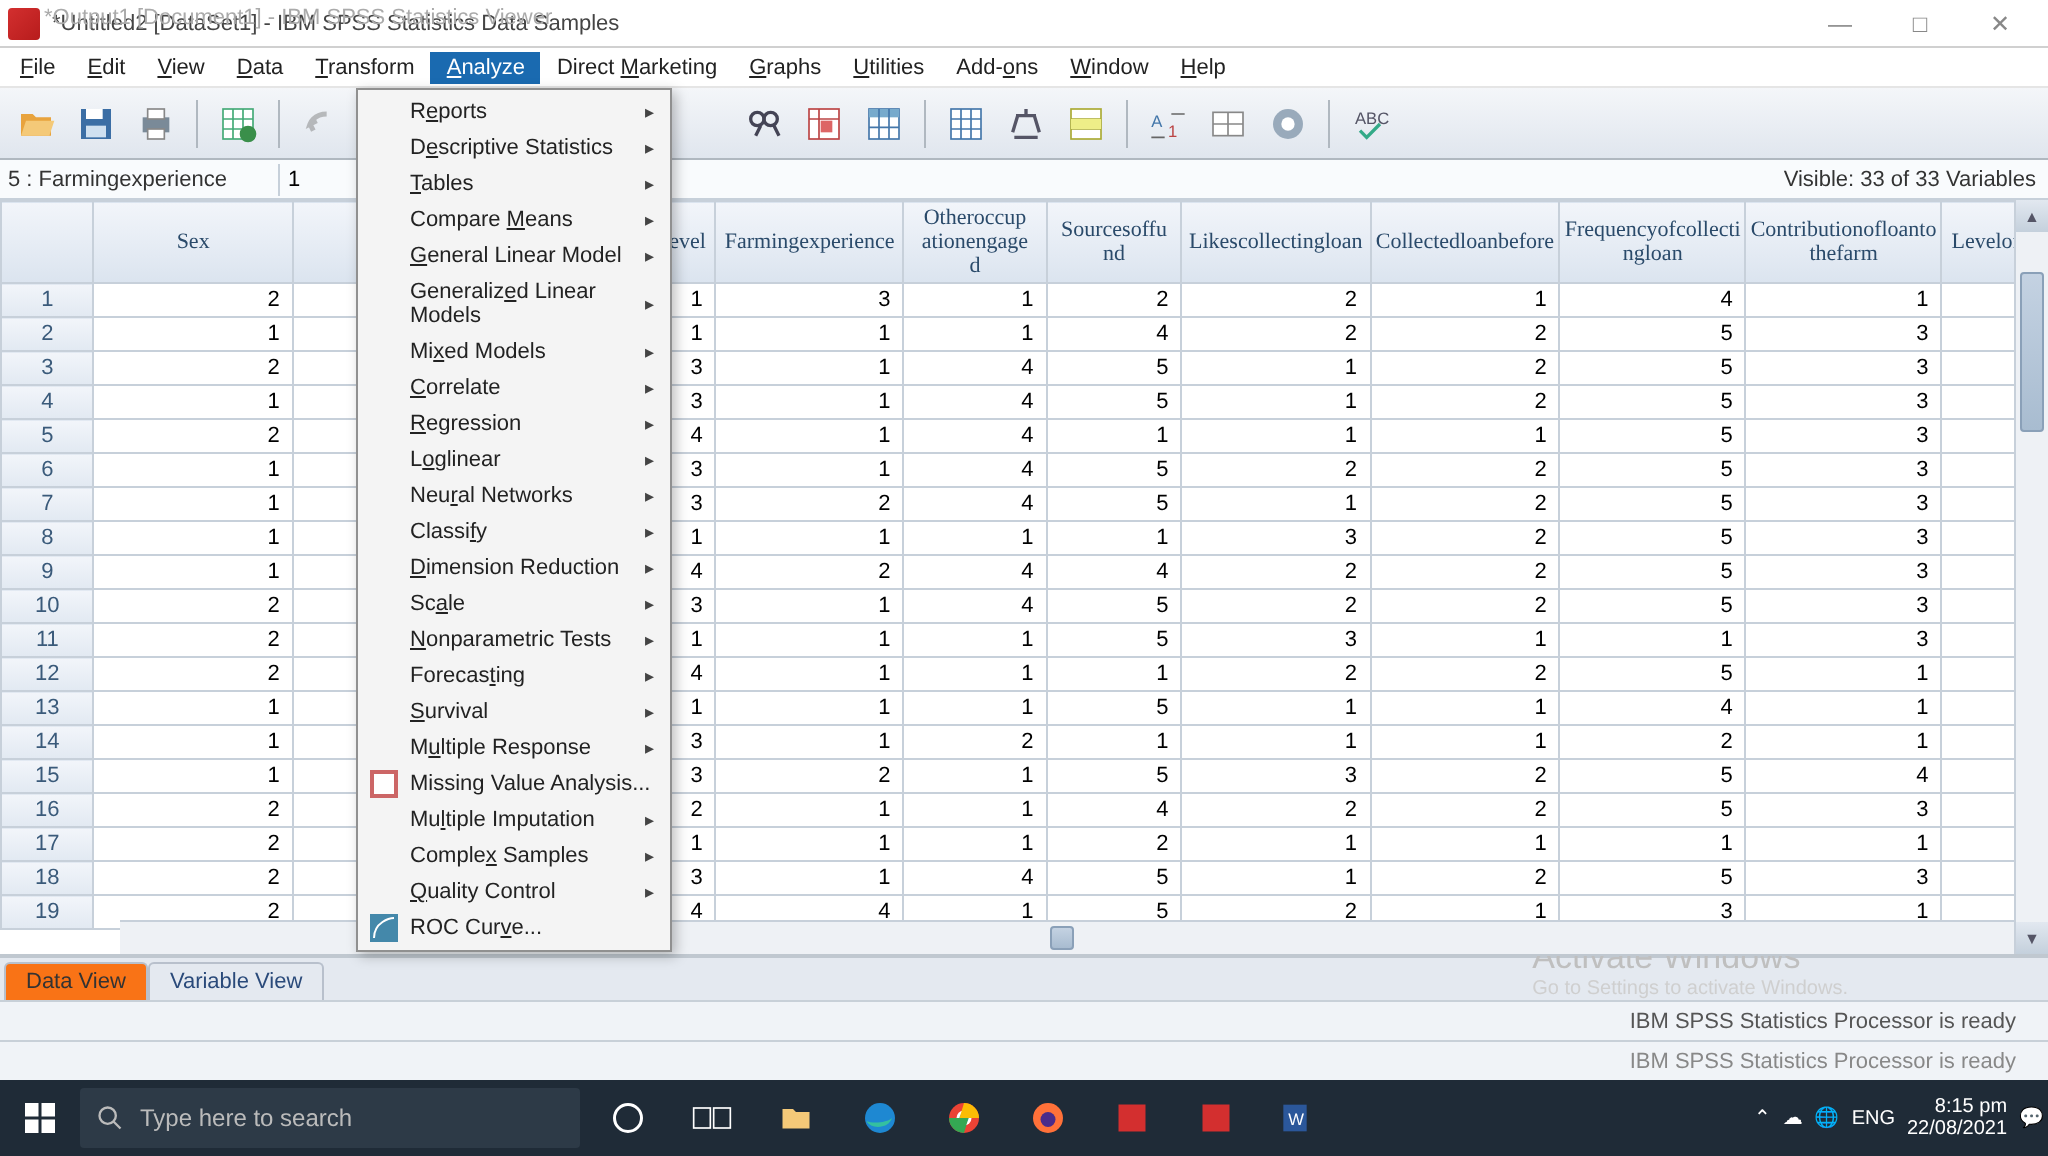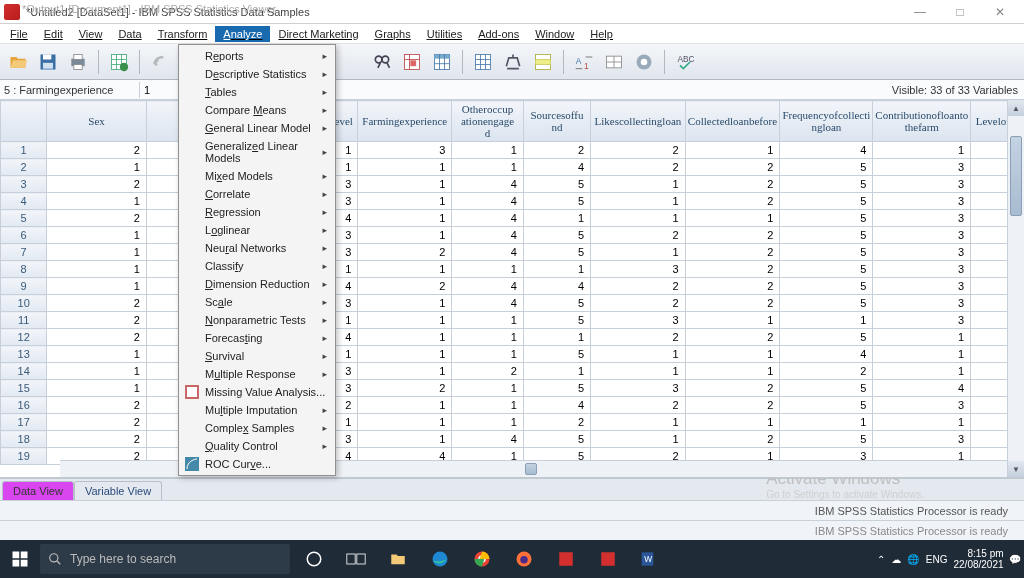--- a/index.html
+++ b/index.html
@@ -5,21 +5,21 @@
 * { box-sizing: border-box; margin: 0; padding: 0; font-family: "Segoe UI", Tahoma, sans-serif; }
 body { width:1024px; height:578px; overflow:hidden; background:#fff; font-size:11px; position:relative; }
 
 .title-bar { height:24px; background:#fff; border-bottom:1px solid #d0d0d0; display:flex; align-items:center; padding:0 4px; font-size:11px; color:#666; }
 .title-bar .bg-title { position:absolute; top:3px; left:22px; color:#aaa; font-size:11px;}
 .title-bar .app-icon { width:16px; height:16px; background:linear-gradient(135deg,#d32f2f,#b71c1c); border-radius:2px; margin-right:4px;}
 .title-bar .title-text { color:#444; margin-left:2px;}
 .title-bar .win-controls { margin-left:auto; display:flex; gap:0; color:#888;}
 .title-bar .win-controls div { width:40px; height:24px; display:flex; align-items:center; justify-content:center; font-size:12px; }
 
-.menu-bar { height:20px; background:#fff; display:flex; align-items:center; padding:0 2px; border-bottom:1px solid #e5e5e5;text-decoration:underline; }
+.menu-bar { height:20px; background:#fff; display:flex; align-items:center; padding:0 2px; border-bottom:1px solid #e5e5e5; }
 .menu-bar .menu-item { padding:2px 8px; font-size:11px; color:#222; cursor:default; }
 .menu-bar .menu-item u { text-decoration:underline; }
 .menu-bar .menu-item.active { background:#1a6ab0; color:#fff; }
 
 .toolbar { height:36px; background:linear-gradient(#f4f6f9,#e0e6ee); border-bottom:1px solid #b0b8c0; display:flex; align-items:center; padding:0 4px; gap:2px; }
 .toolbar .tbtn { width:28px; height:28px; display:flex; align-items:center; justify-content:center; border-radius:3px; }
 .toolbar .sep { width:1px; height:24px; background:#b0b8c0; margin:0 4px;}
 .toolbar svg { width:20px; height:20px; }
 
 .cell-ref { height:20px; display:flex; align-items:center; border-bottom:1px solid #c7d0da; background:#f9fbfd; }
@@ -36,21 +36,21 @@
 .grid .corner { background:linear-gradient(#f2f5fa,#dbe4ef); width:55px;}
 
 .analyze-menu { position:absolute; left:178px; top:44px; width:158px; background:#f4f4f4; border:1px solid #909090; box-shadow:2px 2px 6px rgba(0,0,0,0.25); z-index:50; padding:2px;}
 .analyze-menu .mi { display:flex; align-items:center; padding:3px 6px 3px 24px; font-size:11px; color:#222; position:relative; cursor:default;}
 .analyze-menu .mi .arr { margin-left:auto; font-size:9px; color:#444;}
 .analyze-menu .mi .icon-s { position:absolute; left:4px; width:14px; height:14px;}
 .analyze-menu .mi u { text-decoration:underline; }
 
 .view-tabs { height:22px; background:#e4e9f0; border-top:1px solid #c0c8d0; display:flex; align-items:flex-end; padding-left:2px;}
 .view-tabs .vtab { padding:3px 10px; font-size:11px; border:1px solid #b8c0cc; border-bottom:none; background:#e4e9f0; color:#2a4a7a; border-radius:3px 3px 0 0; margin-right:0;}
-.view-tabs .vtab.active { background:#d946ef; color:#333;}
+.view-tabs .vtab.active { background:#f97316; color:#333;}
 .view-tabs .activate { margin-left:auto; padding-right:100px; color:#bfbfbf; font-size:17px; font-weight:300;}
 
 .status-bar { height:20px; background:#f0f3f7; border-top:1px solid #c8d0d8; display:flex; align-items:center; font-size:11px; color:#555; padding:0 6px;}
 .status-bar .proc { margin-left:auto; padding:0 10px;}
 .status-bar2 { height:20px; background:#f0f3f7; border-top:1px solid #c8d0d8; display:flex; align-items:center; font-size:11px; color:#888; padding:0 6px;}
 .status-bar2 .proc { margin-left:auto; padding:0 10px;}
 
 .taskbar { position:absolute; bottom:0; left:0; right:0; height:38px; background:#1f2b37; display:flex; align-items:center; color:#fff;}
 .taskbar .start { width:40px; height:38px; display:flex; align-items:center; justify-content:center;}
 .taskbar .search { display:flex; align-items:center; background:#2d3a47; height:30px; width:250px; border-radius:2px; padding:0 8px; color:#bbb; font-size:12px; gap:8px;}

